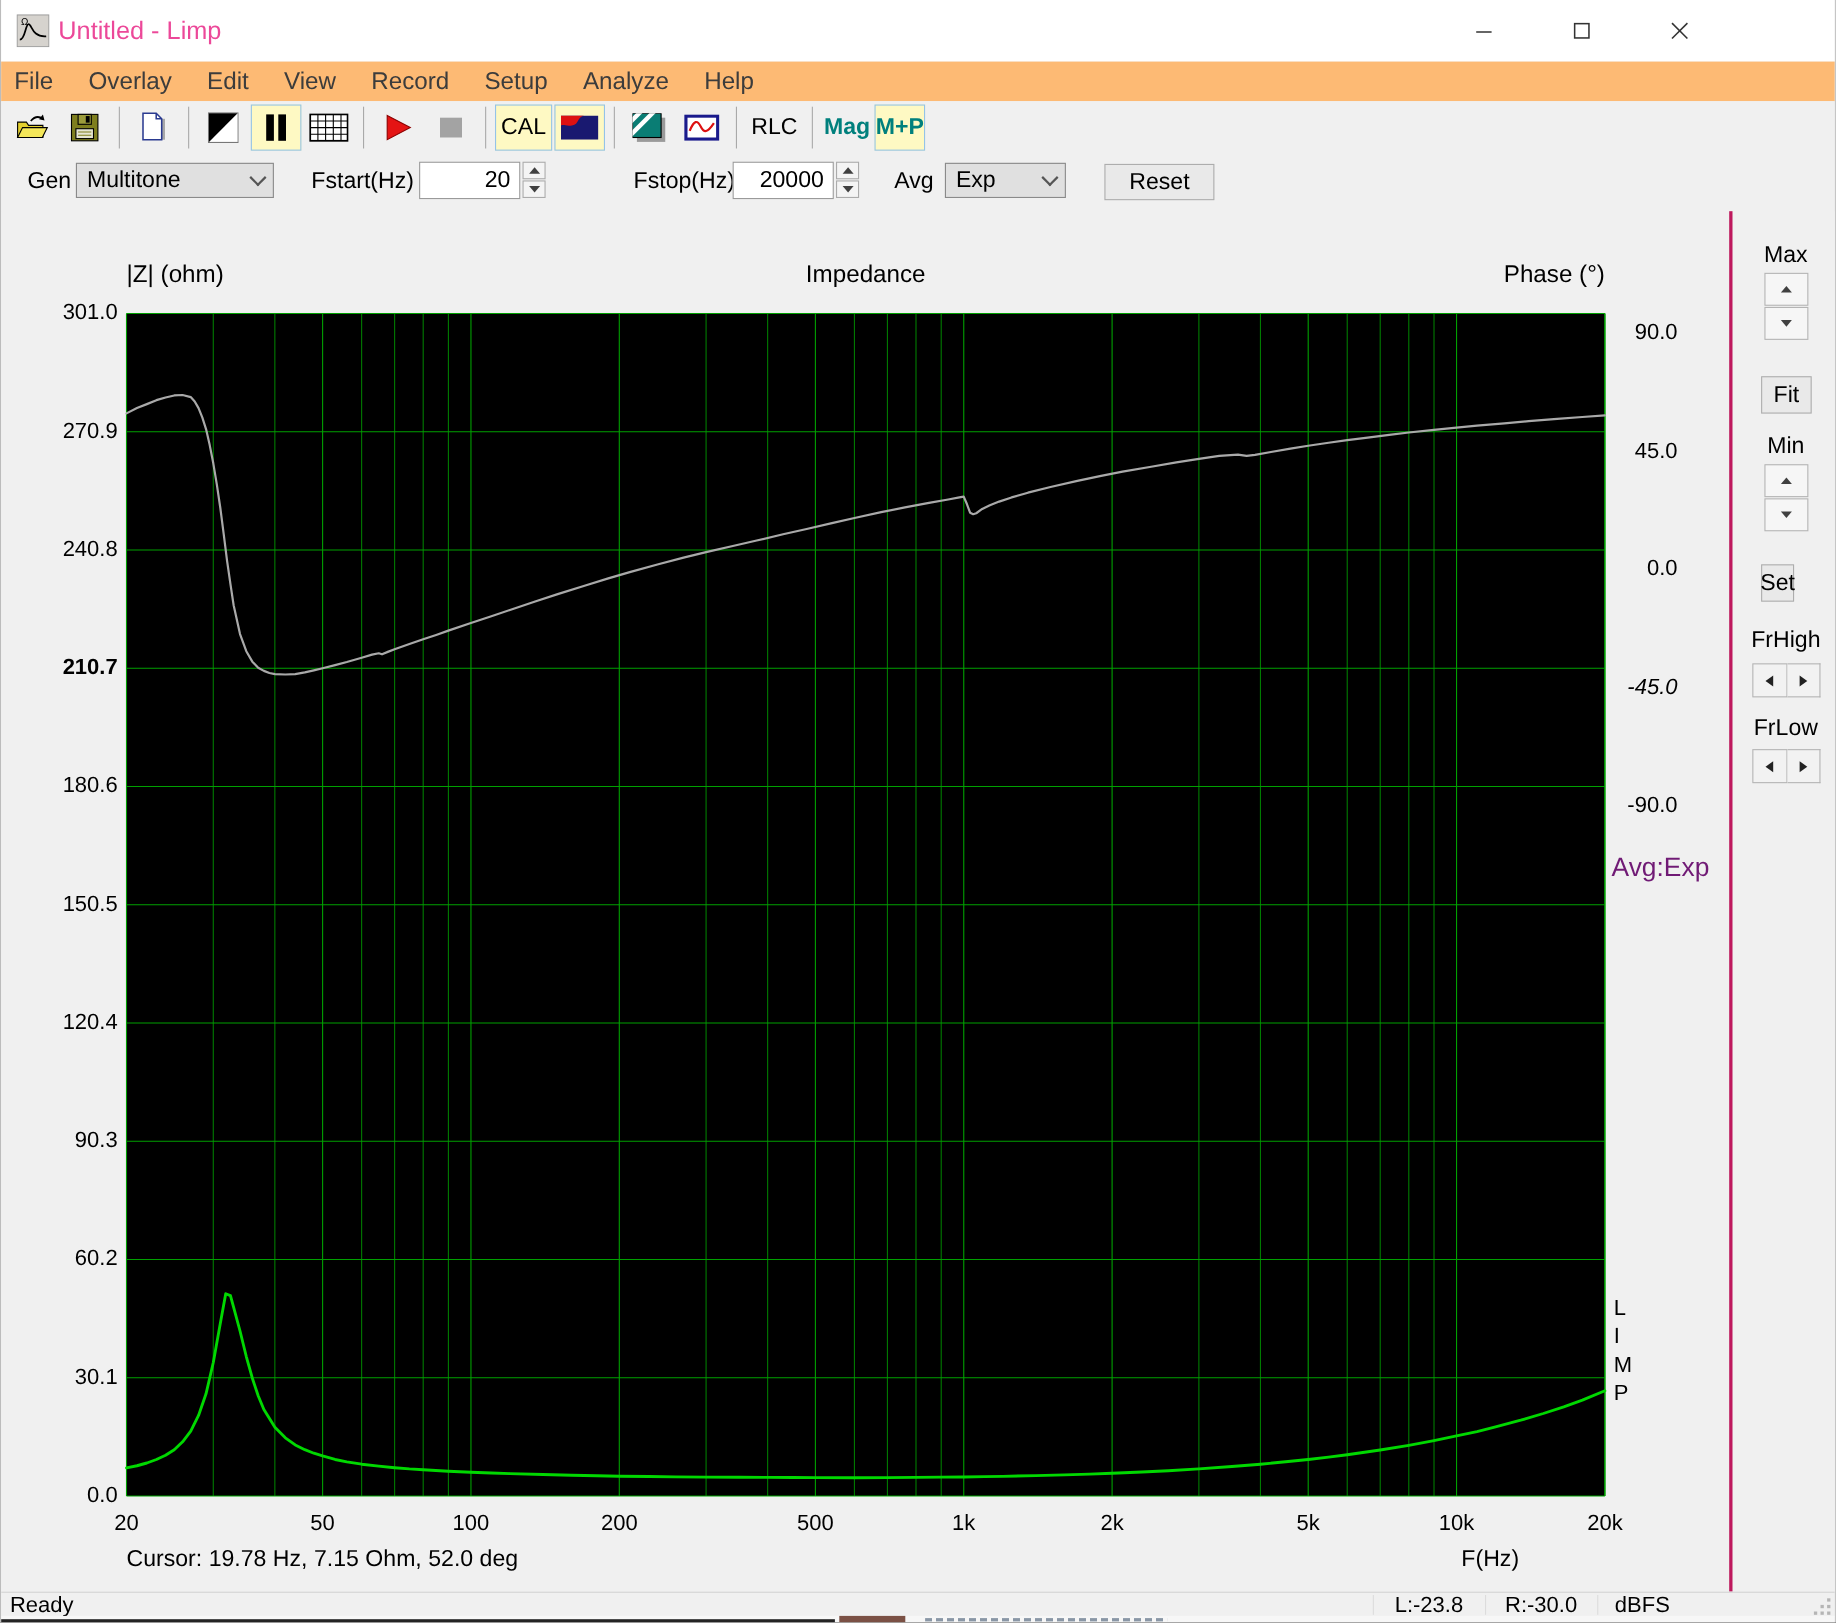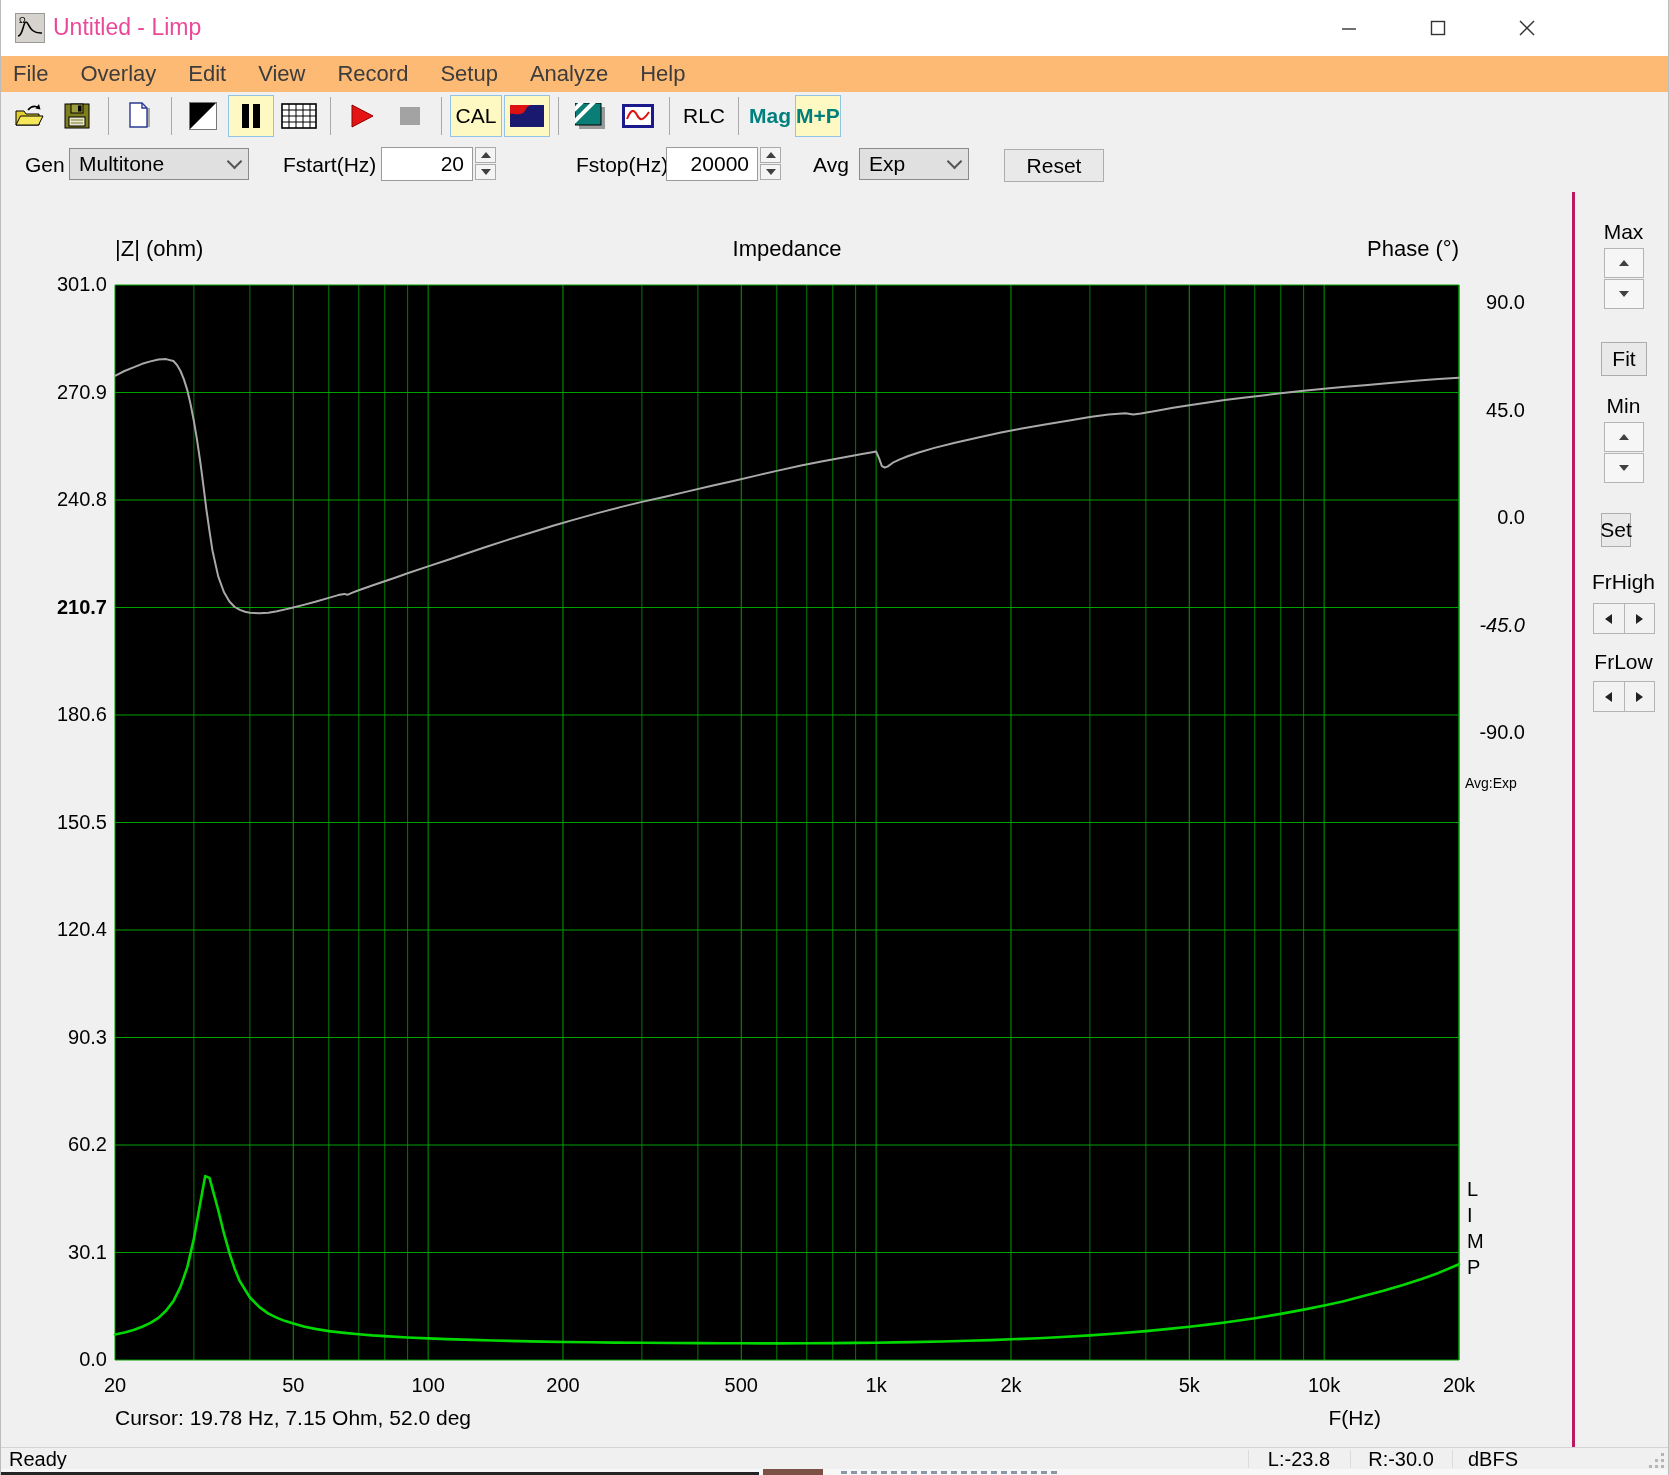--- a/index.html
+++ b/index.html
@@ -45,21 +45,21 @@
   .tri-lf{width:0;height:0;border-top:5px solid transparent;border-bottom:5px solid transparent;border-right:7px solid #222;}
   .tri-rt{width:0;height:0;border-top:5px solid transparent;border-bottom:5px solid transparent;border-left:7px solid #222;}
   
   .main{position:absolute;left:0;top:192px;width:100%;height:1255px;background:#f0f0f0;}
   #chart-region{position:absolute;left:0;top:0;width:1570px;height:1255px;}
   #plot-svg{position:absolute;left:0;top:0;}
   .chart-head{position:absolute;top:44px;font-size:22px;color:#000;}
   .tick{position:absolute;font-size:20px;color:#000;}
   .cursor-line{position:absolute;left:114px;top:1214px;font-size:21px;color:#000;}
   .fhz{position:absolute;top:1214px;left:1280px;width:100px;text-align:right;font-size:21px;color:#000;}
-  .avg-note{position:absolute;left:1464px;top:583px;font-size:14px;color:#000000;}
+  .avg-note{position:absolute;left:1464px;top:583px;font-size:24px;color:#701a75;}
   .watermark{position:absolute;left:1466px;top:984px;font-size:20px;line-height:26px;color:#000;}
   
   .side-panel{position:absolute;left:1571px;top:0;width:97px;height:1255px;background:#f0f0f0;
               border-left:3px solid #be185d;}
   .sp-label{position:absolute;width:100%;text-align:center;font-size:21px;color:#000;}
   .sp-spin{position:absolute;left:29px;width:40px;height:30px;background:#f6f6f6;border:1px solid #b4b4b4;
            box-sizing:border-box;display:flex;align-items:center;justify-content:center;}
   .sp-btn{position:absolute;background:#e9e9e9;border:1px solid #adadad;box-sizing:border-box;
           display:flex;align-items:center;justify-content:center;font-size:21px;}
   .sp-pair{position:absolute;left:18px;width:62px;height:31px;display:flex;}

